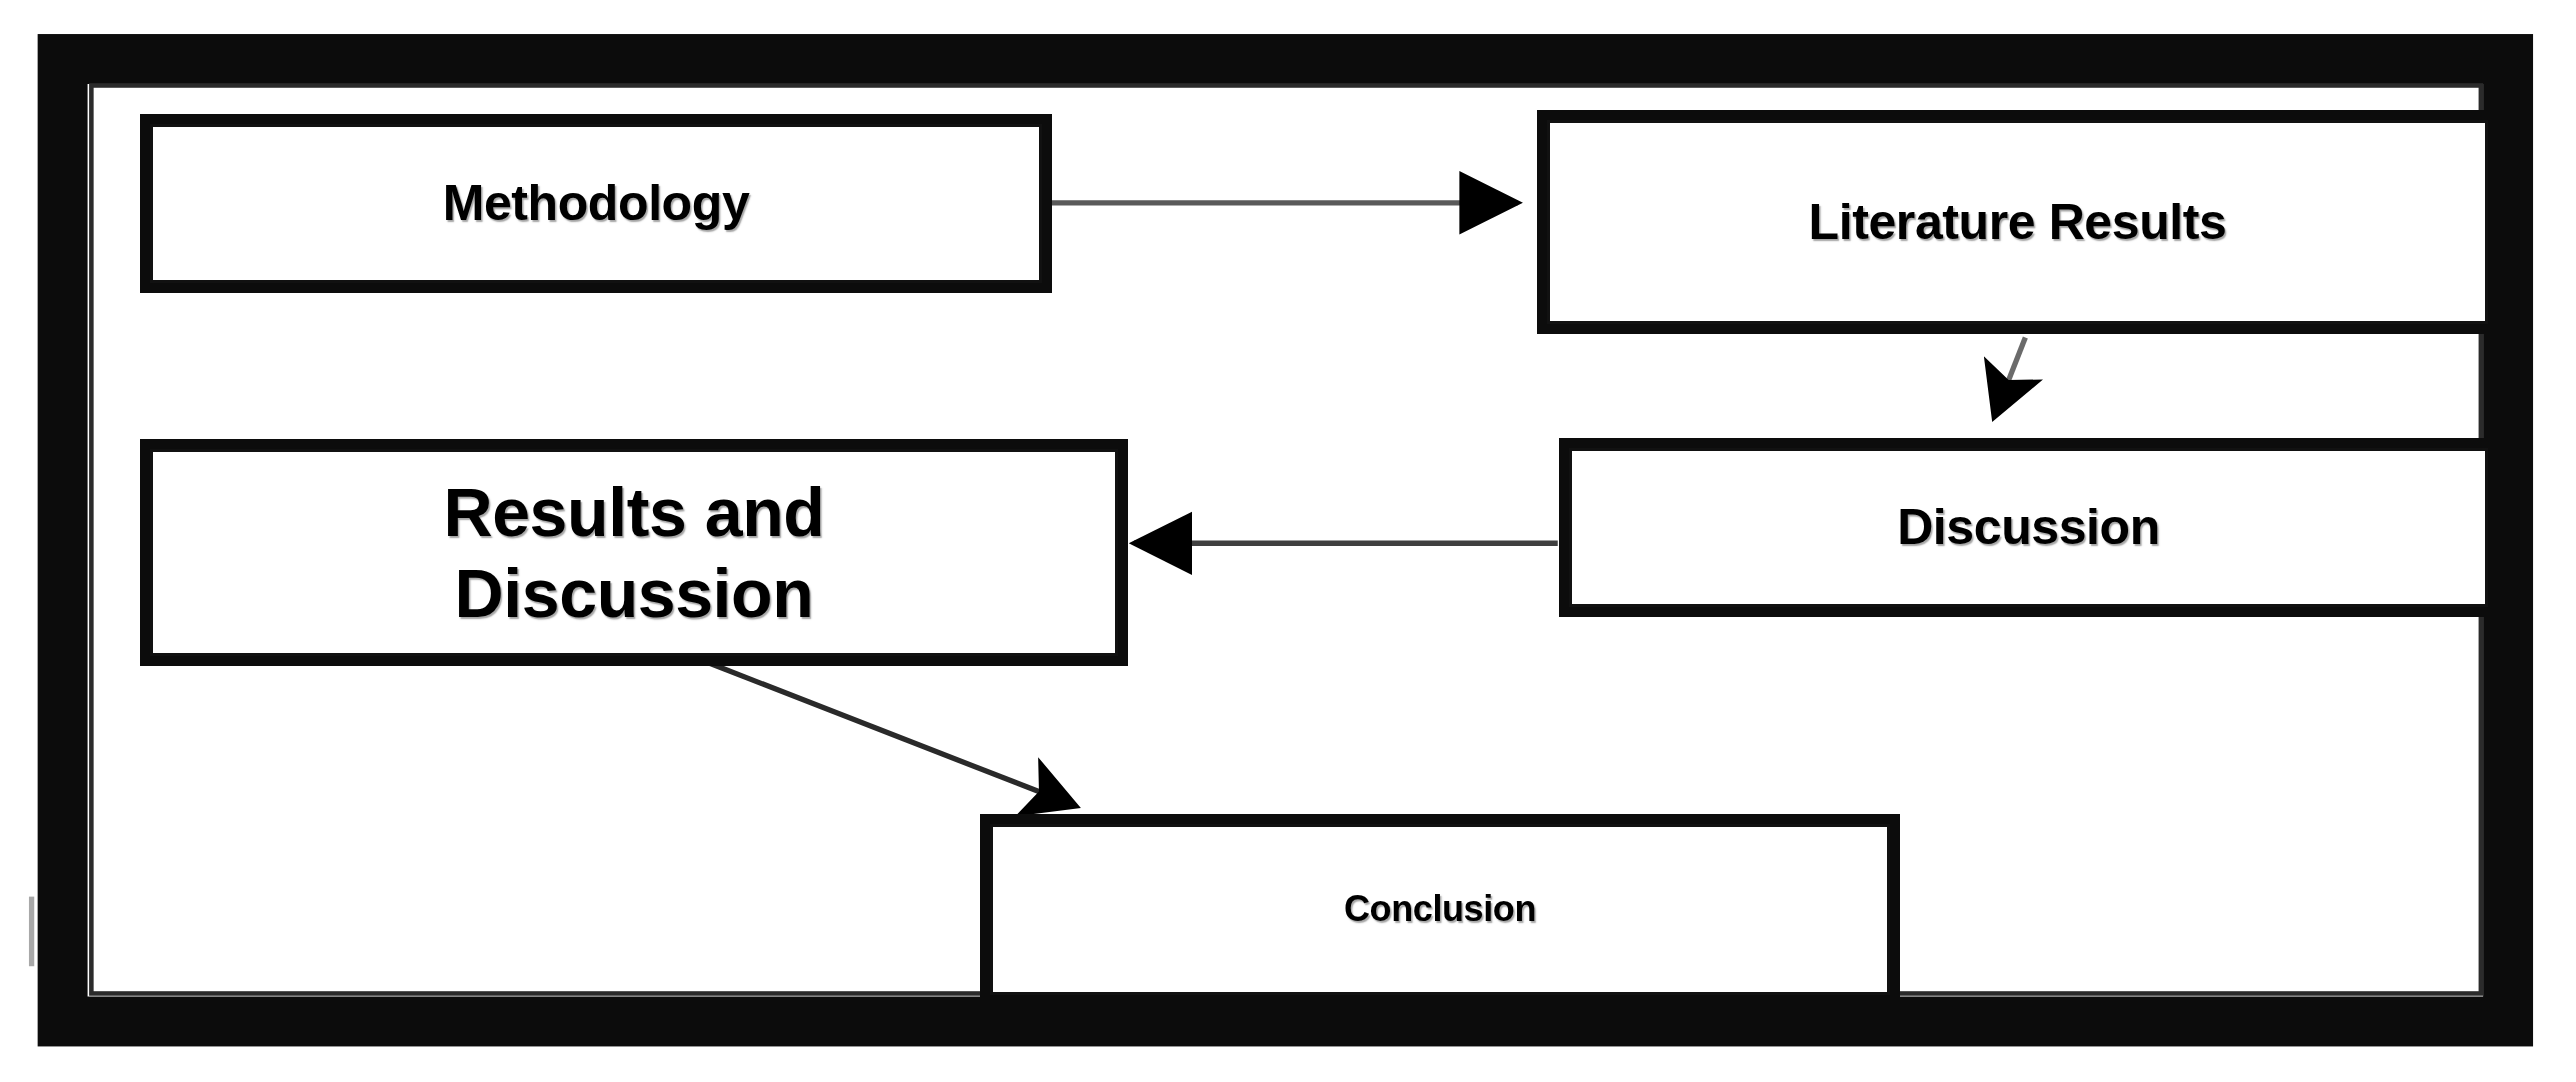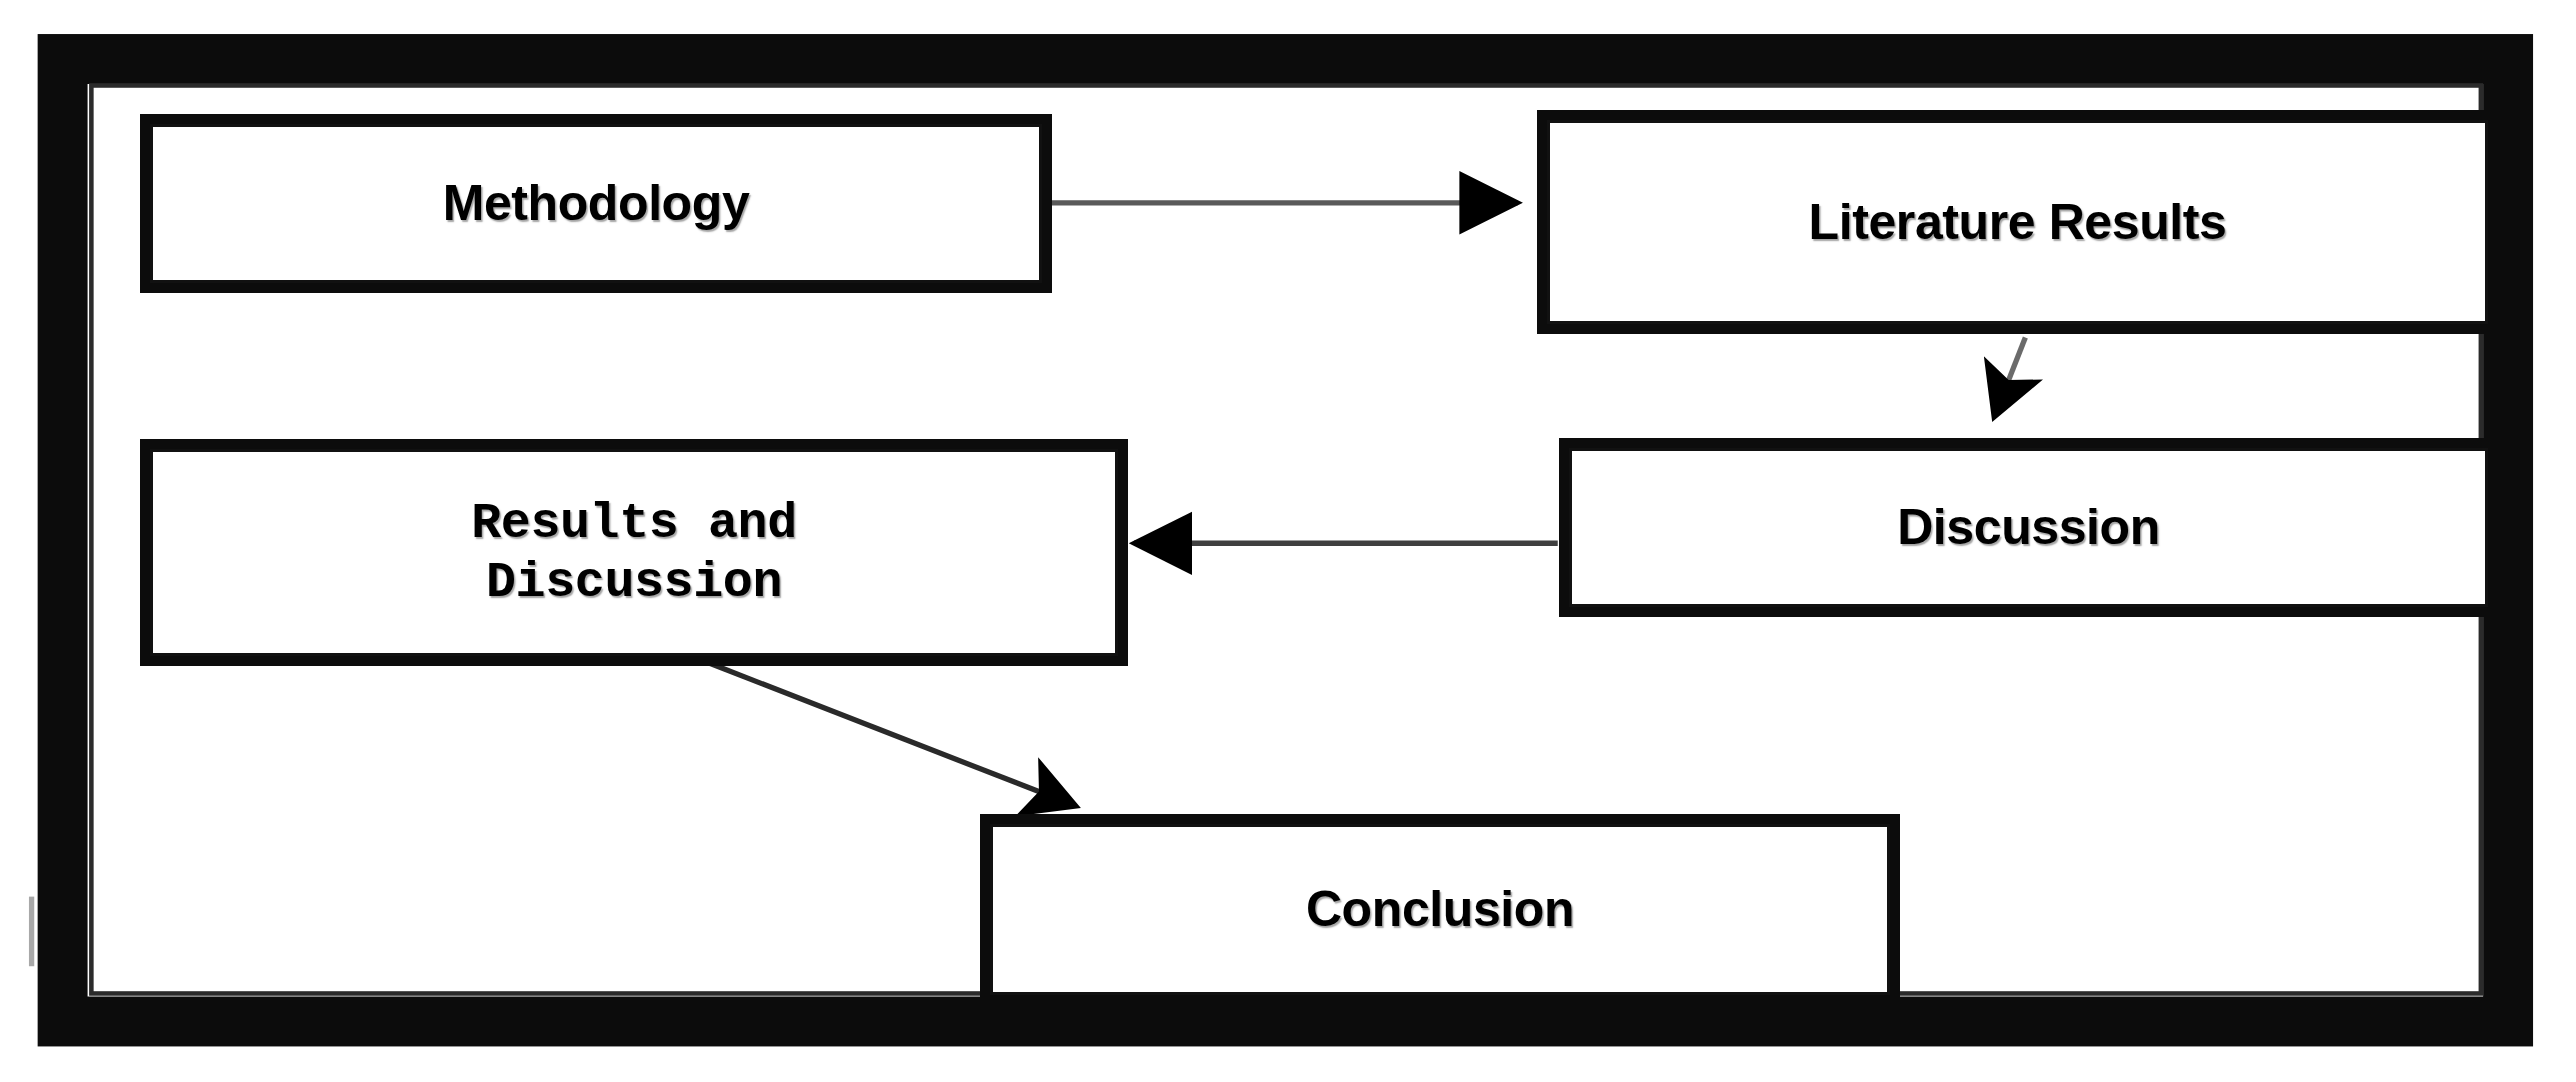--- a/index.html
+++ b/index.html
@@ -59,22 +59,22 @@
   
   #node-introduction      { left: 140px;  top: 114px;  width: 912px; height: 179px; }
   #node-literature-review { left: 1537px; top: 110px;  width: 961px; height: 224px; }
   #node-methodology       { left: 1559px; top: 438px;  width: 939px; height: 179px; }
   #node-results           { left: 140px;  top: 439px;  width: 988px; height: 227px; }
   #node-conclusion        { left: 980px; top: 814px; width: 920px; height: 191px; }
 
   #node-introduction      .node-label { font-size: 50px; }
   #node-literature-review .node-label { font-size: 50px; }
   #node-methodology       .node-label { font-size: 50px; }
-  #node-results           .node-label { font-size: 50px; font-family: Liberation Mono, monospace; }
-  #node-conclusion        .node-label { font-size: 50px; }
+  #node-results           .node-label { font-size: 68px; }
+  #node-conclusion        .node-label { font-size: 36px; }
 </style>
 </head>
 <body>
 
 <div id="canvas">
 
   <svg id="flow-svg" viewBox="0 0 3403 1430">
     <defs>
       <marker id="arrow-right" markerWidth="13" markerHeight="13" refX="11" refY="6.5" orient="auto" markerUnits="strokeWidth">
         <path d="M0,0.5 L12,6.5 L0,12.5 z" fill="#000000"></path>

